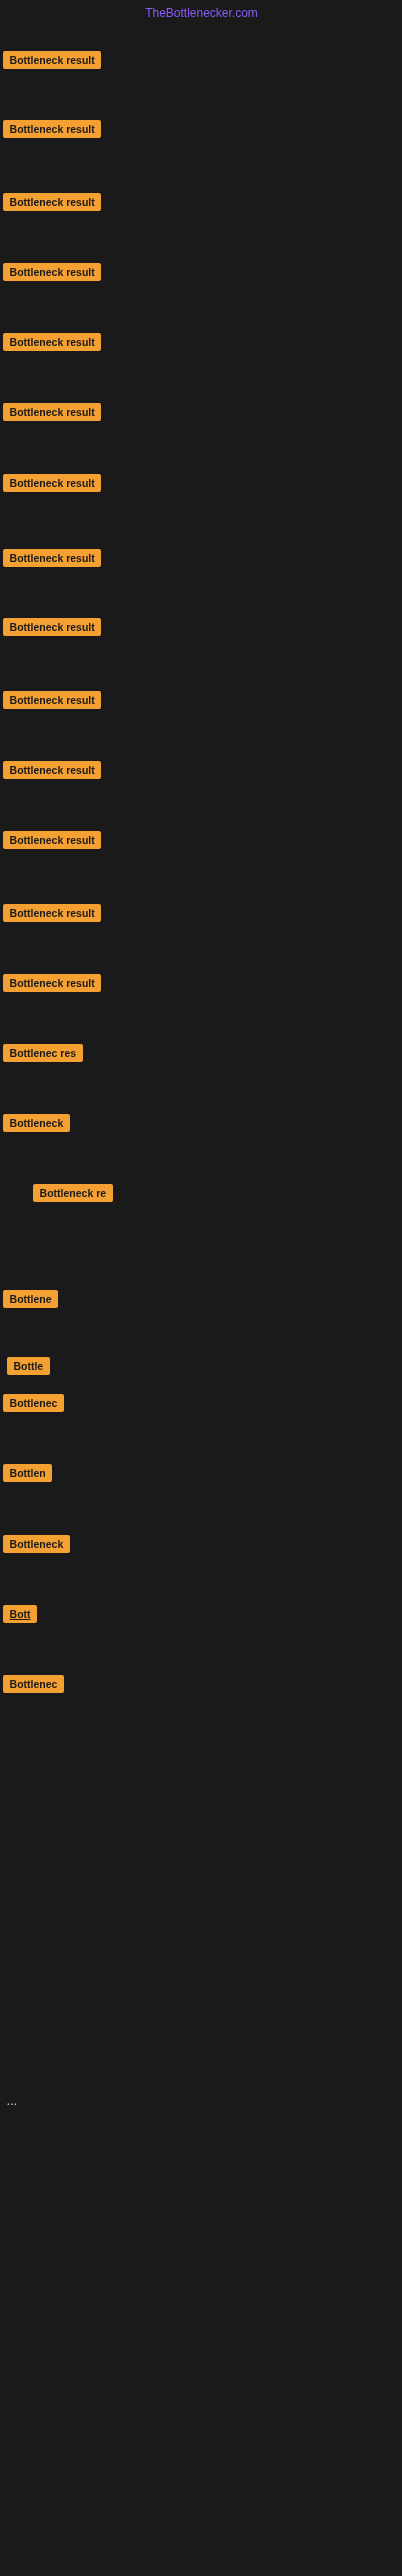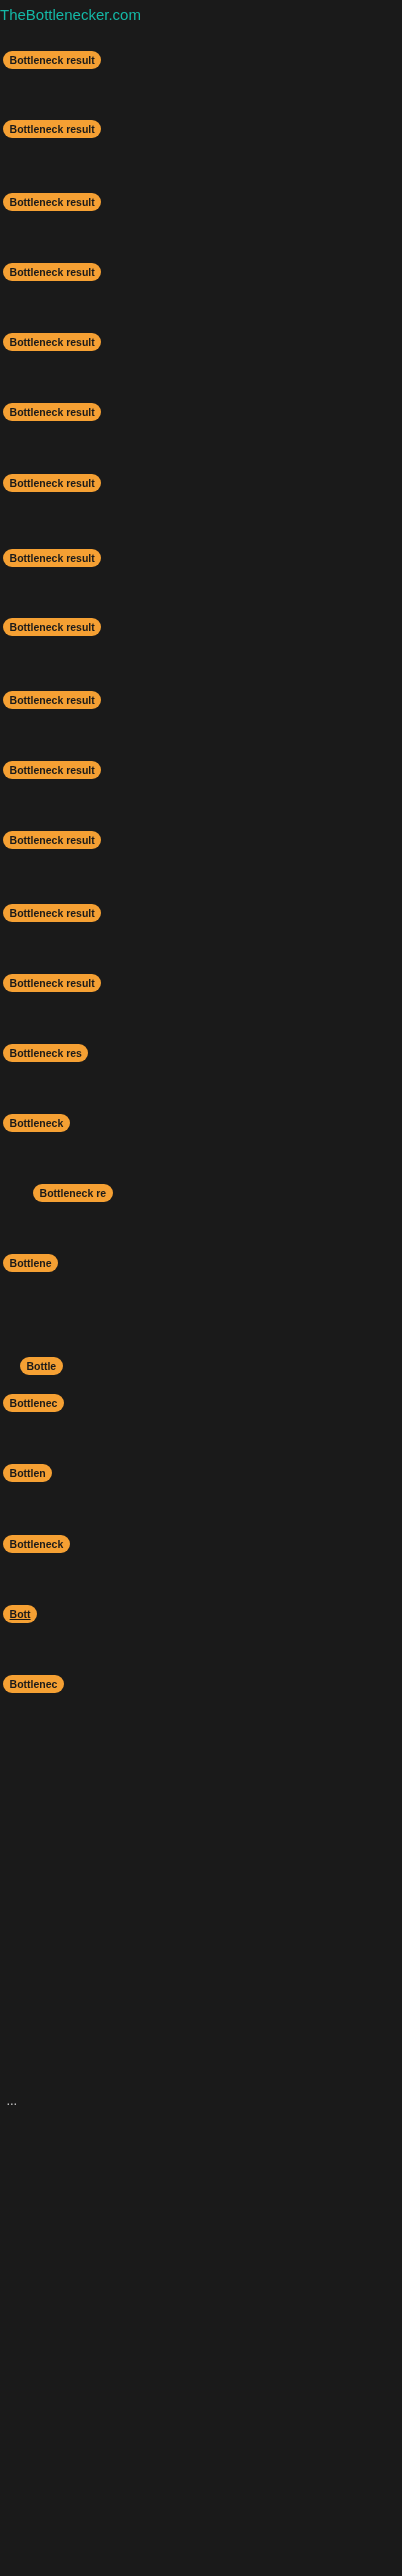--- a/index.html
+++ b/index.html
@@ -10,40 +10,40 @@
 
     body {
       width: 403px;
       min-height: 2576px;
       background-color: #1a1a1a;
       font-family: Arial, sans-serif;
       position: relative;
     }
 
     .site-title {
-      text-align: left;
-      color: #14b8a6;
-      font-size: 15px;
+      text-align: center;
+      color: #8b5cf6;
+      font-size: 12px;
       padding: 6.4px 0;
       font-weight: normal;
     }
 
     .bottleneck-item {
       margin: 3.2px 0;
       padding: 1.6px 0;
     }
 
     .bottleneck-label {
       display: inline-block;
       background-color: #f5a033;
       color: #1a1a1a;
       font-size: 10.5px;
       font-weight: bold;
       padding: 3.2px 6.4px;
-      border-radius: 9px;
+      border-radius: 2px;
       white-space: nowrap;
       overflow: hidden;
     }
 
     .items-container {
       padding: 3.2px 0 0 3.2px;
     }
 
     .ellipsis-indicator {
       color: #cccccc;
@@ -72,23 +72,23 @@
 <div class="bottleneck-item" style="position: absolute; top: 328px; left: 3.2px;"><span class="bottleneck-label" style="max-width: 105px;">Bottleneck result</span></div>
 <div class="bottleneck-item" style="position: absolute; top: 398px; left: 3.2px;"><span class="bottleneck-label" style="max-width: 105px;">Bottleneck result</span></div>
 <div class="bottleneck-item" style="position: absolute; top: 469px; left: 3.2px;"><span class="bottleneck-label" style="max-width: 105px;">Bottleneck result</span></div>
 <div class="bottleneck-item" style="position: absolute; top: 544px; left: 3.2px;"><span class="bottleneck-label" style="max-width: 105px;">Bottleneck result</span></div>
 <div class="bottleneck-item" style="position: absolute; top: 613px; left: 3.2px;"><span class="bottleneck-label" style="max-width: 105px;">Bottleneck result</span></div>
 <div class="bottleneck-item" style="position: absolute; top: 686px; left: 3.2px;"><span class="bottleneck-label" style="max-width: 105px;">Bottleneck result</span></div>
 <div class="bottleneck-item" style="position: absolute; top: 756px; left: 3.2px;"><span class="bottleneck-label" style="max-width: 105px;">Bottleneck result</span></div>
 <div class="bottleneck-item" style="position: absolute; top: 826px; left: 3.2px;"><span class="bottleneck-label" style="max-width: 105px;">Bottleneck result</span></div>
 <div class="bottleneck-item" style="position: absolute; top: 899px; left: 3.2px;"><span class="bottleneck-label" style="max-width: 105px;">Bottleneck result</span></div>
 <div class="bottleneck-item" style="position: absolute; top: 969px; left: 3.2px;"><span class="bottleneck-label" style="max-width: 105px;">Bottleneck result</span></div>
-<div class="bottleneck-item" style="position: absolute; top: 1039px; left: 3.2px;"><span class="bottleneck-label" style="max-width: 89px;">Bottleneck res</span></div>
+<div class="bottleneck-item" style="position: absolute; top: 1039px; left: 3.2px;"><span class="bottleneck-label" style="max-width: 89px;">Bottlenec res</span></div>
 <div class="bottleneck-item" style="position: absolute; top: 1109px; left: 3.2px;"><span class="bottleneck-label" style="max-width: 68px;">Bottleneck</span></div>
 <div class="bottleneck-item" style="position: absolute; top: 1179px; left: 3.2px; padding-left: 30px;"><span class="bottleneck-label" style="max-width: 81px;">Bottleneck re</span></div>
-<div class="bottleneck-item" style="position: absolute; top: 1249px; left: 3.2px;"><span class="bottleneck-label" style="max-width: 60px;">Bottlene</span></div>
-<div class="bottleneck-item" style="position: absolute; top: 1319px; left: 20px; margin-top: 36px;"><span class="bottleneck-label" style="max-width: 48px;">Bottle</span></div>
+<div class="bottleneck-item" style="position: absolute; top: 1249px; left: 3.2px;"><span class="bottleneck-label" style="max-width: 60px; margin-top: 36px;">Bottlene</span></div>
+<div class="bottleneck-item" style="position: absolute; top: 1319px; left: 7px; margin-top: 36px;"><span class="bottleneck-label" style="max-width: 48px;">Bottle</span></div>
 <div class="bottleneck-item" style="position: absolute; top: 1389px; left: 3.2px;"><span class="bottleneck-label" style="max-width: 64px;">Bottlenec</span></div>
 <div class="bottleneck-item" style="position: absolute; top: 1459px; left: 3.2px; text-decoration: underline;"><span class="bottleneck-label" style="max-width: 56px;">Bottlen</span></div>
 <div class="bottleneck-item" style="position: absolute; top: 1530px; left: 3.2px;"><span class="bottleneck-label" style="max-width: 68px;">Bottleneck</span></div>
 <div class="bottleneck-item" style="position: absolute; top: 1600px; left: 3.2px;"><span class="bottleneck-label" style="max-width: 40px; text-decoration: underline;">Bott</span></div>
 <div class="bottleneck-item" style="position: absolute; top: 1670px; left: 3.2px;"><span class="bottleneck-label" style="max-width: 64px;">Bottlenec</span></div>
 
 
 </body></html>

